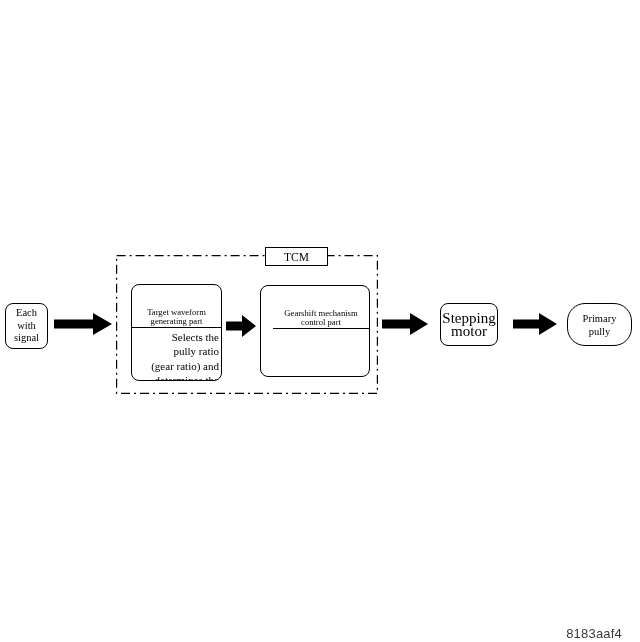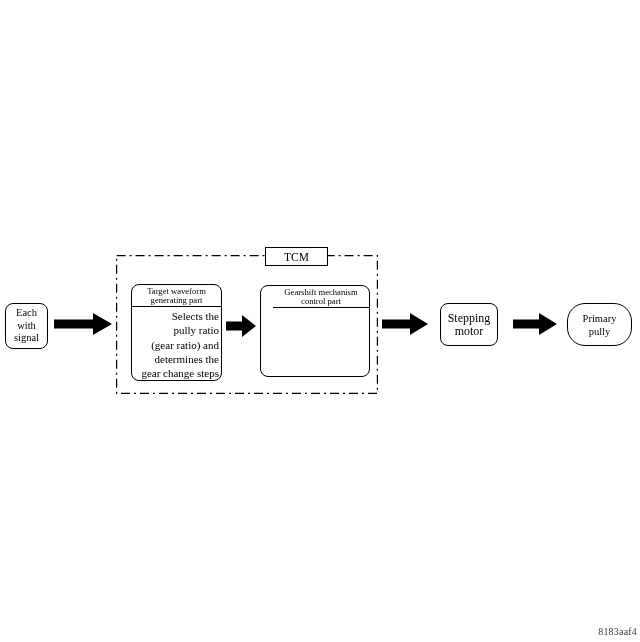--- a/index.html
+++ b/index.html
@@ -27,21 +27,21 @@
   .node-label {
     display: flex;
     align-items: center;
     justify-content: center;
     width: 100%;
     height: 100%;
     text-align: center;
     white-space: pre-line;
   }
   .input-box   { left: 5px;   top: 303px; width: 43px; height: 46px; font-size: 10.5px; line-height: 12.6px; }
-  .stepping-box{ left: 440px; top: 303px; width: 58px; height: 43px; font-size: 12px; line-height: 13px; }
+  .stepping-box{ left: 440px; top: 303px; width: 58px; height: 43px; font-size: 15px; line-height: 13px; }
   .primary-box { left: 567px; top: 303px; width: 65px; height: 43px; font-size: 10.5px; line-height: 13px; border-radius: 18px; }
 
   
   .tcm-boundary {
     position: absolute;
     left: 116px;
     top: 255px;
     width: 262px;
     height: 139px;
   }
@@ -74,37 +74,38 @@
   }
   .box1 { left: 131px; top: 284px; width: 91px; height: 97px; }
   .box2 { left: 260px; top: 285px; width: 110px; height: 92px; padding-left: 12px; }
   .part-header {
     border-bottom: 1.3px solid #000000;
     text-align: center;
     font-size: 8.6px;
     line-height: 9.3px;
     padding: 1.5px 0 1px 0;
     white-space: pre-line;
+    margin-top: 21px;
   }
   .part-body {
     white-space: pre-line;
     text-align: right;
   }
   .box1 .part-body { font-size: 11px;   line-height: 14.3px; padding: 2px 2px 0 3px; }
   .box2 .part-body { font-size: 10.6px; line-height: 11.6px; padding: 1px 2px 0 3px; }
 
   .arrow { position: absolute; }
   .arrow polygon { fill: #000000; }
 
   .figure-code {
     position: absolute;
-    right: 3px;
+    right: 18px;
     top: 626px;
-    font-family: Liberation Serif, serif;
-    font-size: 10px;
+    font-family: Liberation Sans, sans-serif;
+    font-size: 13px;
     color: #3a3a3a;
     letter-spacing: 0.2px;
   }
 </style>
 </head>
 <body>
 
 <div class="canvas">
 
   <div class="rbox input-box">

